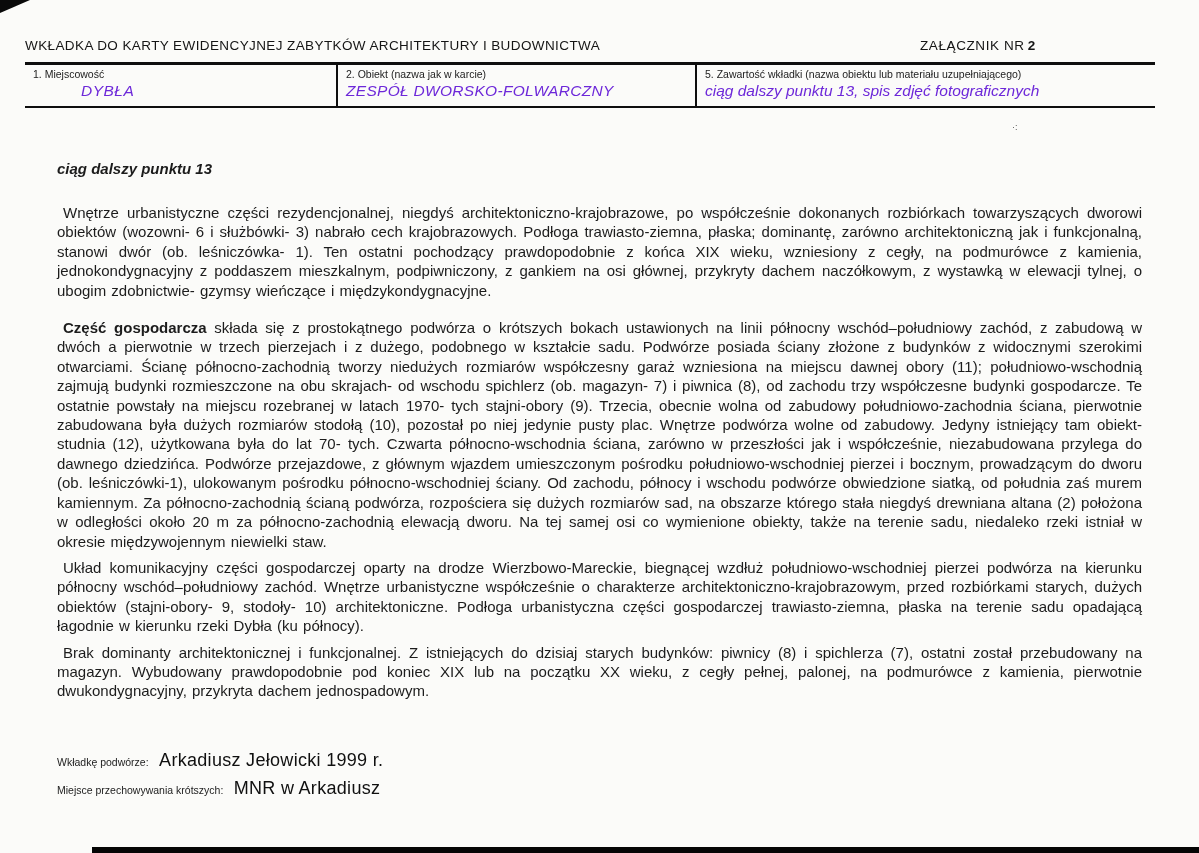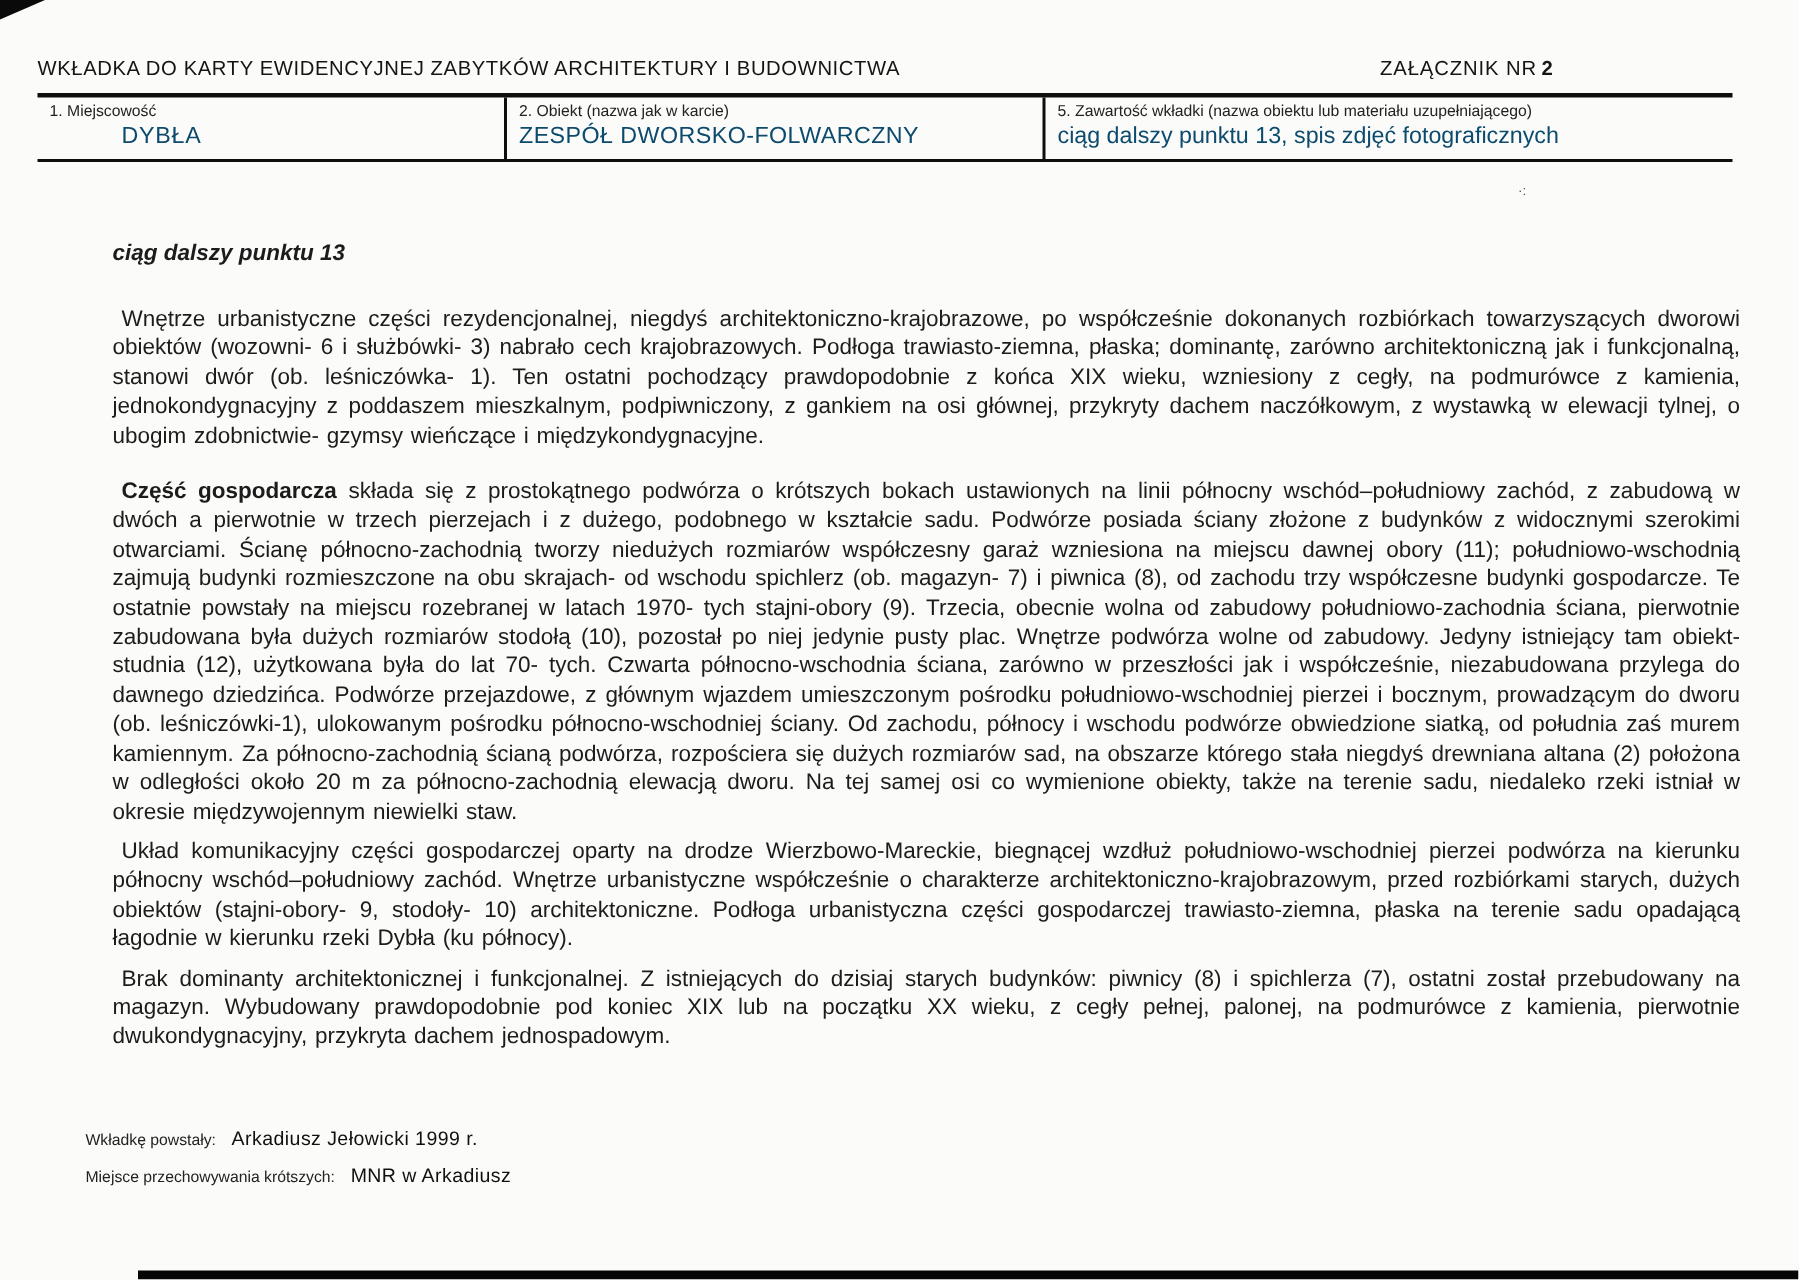--- a/index.html
+++ b/index.html
@@ -48,46 +48,46 @@
     display:flex;
     background:transparent;
     gap:48px;
   }
   .id-cell { padding:3px 8px 6px 8px; min-height:40px; box-sizing:border-box; }
   .id-cell + .id-cell { border-left:2px solid #0e0e0e; }
   .id-cell-1 { width:263px; }
   .id-cell-2 { width:311px; }
   .id-cell-3 { flex:1; }
   .id-label { font-size:10.5px; color:#222; display:block; }
-  .id-value { font-size:15.5px; color:#0c4a6e; display:block; margin-top:2px; }
+  .id-value { font-size:15.5px; color:#6d28d9; display:block; margin-top:2px;font-style:italic; }
   .id-cell-1 .id-value { padding-left:48px; letter-spacing:0.5px; }
   .id-cell-2 .id-value { letter-spacing:0.3px; }
 
   
   .doc-body {
-    position:absolute; top:160px; left:75px; width:1085px;
+    position:absolute; top:160px; left:57px; width:1085px;
   }
   .doc-heading {
     font-weight:bold; font-style:italic;
     font-size:15px; margin:0 0 26px 0;
   }
   .para {
     font-size:15px; line-height:19.4px;
     text-align:justify; text-indent:6px;
     margin:0 0 7px 0;
     word-spacing:1px;
   }
   .para.gap-after { margin-bottom:18px; }
   .para b { font-weight:bold; }
 
   
   .doc-footer { position:absolute; top:750px; left:57px; }
   .footer-row { margin-bottom:7px; white-space:nowrap; }
   .footer-label { font-size:10.5px; color:#222; margin-right:6px; }
-  .footer-value { font-size:13px; color:#101010; letter-spacing:0.3px;text-align:right; }
+  .footer-value { font-size:18px; color:#101010; letter-spacing:0.3px;text-align:right; }
 </style>
 </head>
 <body>
 
 <div class="page">
 
   <div class="corner-artifact"></div>
   <div class="speck">·:</div>
   <div class="bottom-bar"></div>
 
@@ -118,21 +118,21 @@
 
     <p class="para"><b>Część gospodarcza</b><span> składa się z prostokątnego podwórza o krótszych bokach ustawionych na linii północny wschód–południowy zachód, z zabudową w dwóch a pierwotnie w trzech pierzejach i z dużego, podobnego w kształcie sadu. Podwórze posiada ściany złożone z budynków z widocznymi szerokimi otwarciami. Ścianę północno-zachodnią tworzy niedużych rozmiarów współczesny garaż wzniesiona na miejscu dawnej obory (11); południowo-wschodnią zajmują budynki rozmieszczone na obu skrajach- od wschodu spichlerz (ob. magazyn- 7) i piwnica (8), od zachodu trzy współczesne budynki gospodarcze. Te ostatnie powstały na miejscu rozebranej w latach 1970- tych stajni-obory (9). Trzecia, obecnie wolna od zabudowy południowo-zachodnia ściana, pierwotnie zabudowana była dużych rozmiarów stodołą (10), pozostał po niej jedynie pusty plac. Wnętrze podwórza wolne od zabudowy. Jedyny istniejący tam obiekt- studnia (12), użytkowana była do lat 70- tych. Czwarta północno-wschodnia ściana, zarówno w przeszłości jak i współcześnie, niezabudowana przylega do dawnego dziedzińca. Podwórze przejazdowe, z głównym wjazdem umieszczonym pośrodku południowo-wschodniej pierzei i bocznym, prowadzącym do dworu (ob. leśniczówki-1), ulokowanym pośrodku północno-wschodniej ściany. Od zachodu, północy i wschodu podwórze obwiedzione siatką, od południa zaś murem kamiennym. Za północno-zachodnią ścianą podwórza, rozpościera się dużych rozmiarów sad, na obszarze którego stała niegdyś drewniana altana (2) położona w odległości około 20 m za północno-zachodnią elewacją dworu. Na tej samej osi co wymienione obiekty, także na terenie sadu, niedaleko rzeki istniał w okresie międzywojennym niewielki staw.</span></p>
 
     <p class="para"><b></b><span>Układ komunikacyjny części gospodarczej oparty na drodze Wierzbowo-Mareckie, biegnącej wzdłuż południowo-wschodniej pierzei podwórza na kierunku północny wschód–południowy zachód. Wnętrze urbanistyczne współcześnie o charakterze architektoniczno-krajobrazowym, przed rozbiórkami starych, dużych obiektów (stajni-obory- 9, stodoły- 10) architektoniczne. Podłoga urbanistyczna części gospodarczej trawiasto-ziemna, płaska na terenie sadu opadającą łagodnie w kierunku rzeki Dybła (ku północy).</span></p>
 
     <p class="para"><b></b><span>Brak dominanty architektonicznej i funkcjonalnej. Z istniejących do dzisiaj starych budynków: piwnicy (8) i spichlerza (7), ostatni został przebudowany na magazyn. Wybudowany prawdopodobnie pod koniec XIX lub na początku XX wieku, z cegły pełnej, palonej, na podmurówce z kamienia, pierwotnie dwukondygnacyjny, przykryta dachem jednospadowym.</span></p>
   </div>
 
   <div class="doc-footer">
     <div class="footer-row">
-      <span class="footer-label">Wkładkę powstały:</span>
+      <span class="footer-label">Wkładkę podwórze:</span>
       <span class="footer-value">Arkadiusz  Jełowicki  1999 r.</span>
     </div>
     <div class="footer-row">
       <span class="footer-label">Miejsce przechowywania krótszych:</span>
       <span class="footer-value">MNR w Arkadiusz</span>
     </div>
   </div>
 
 </div>
 

